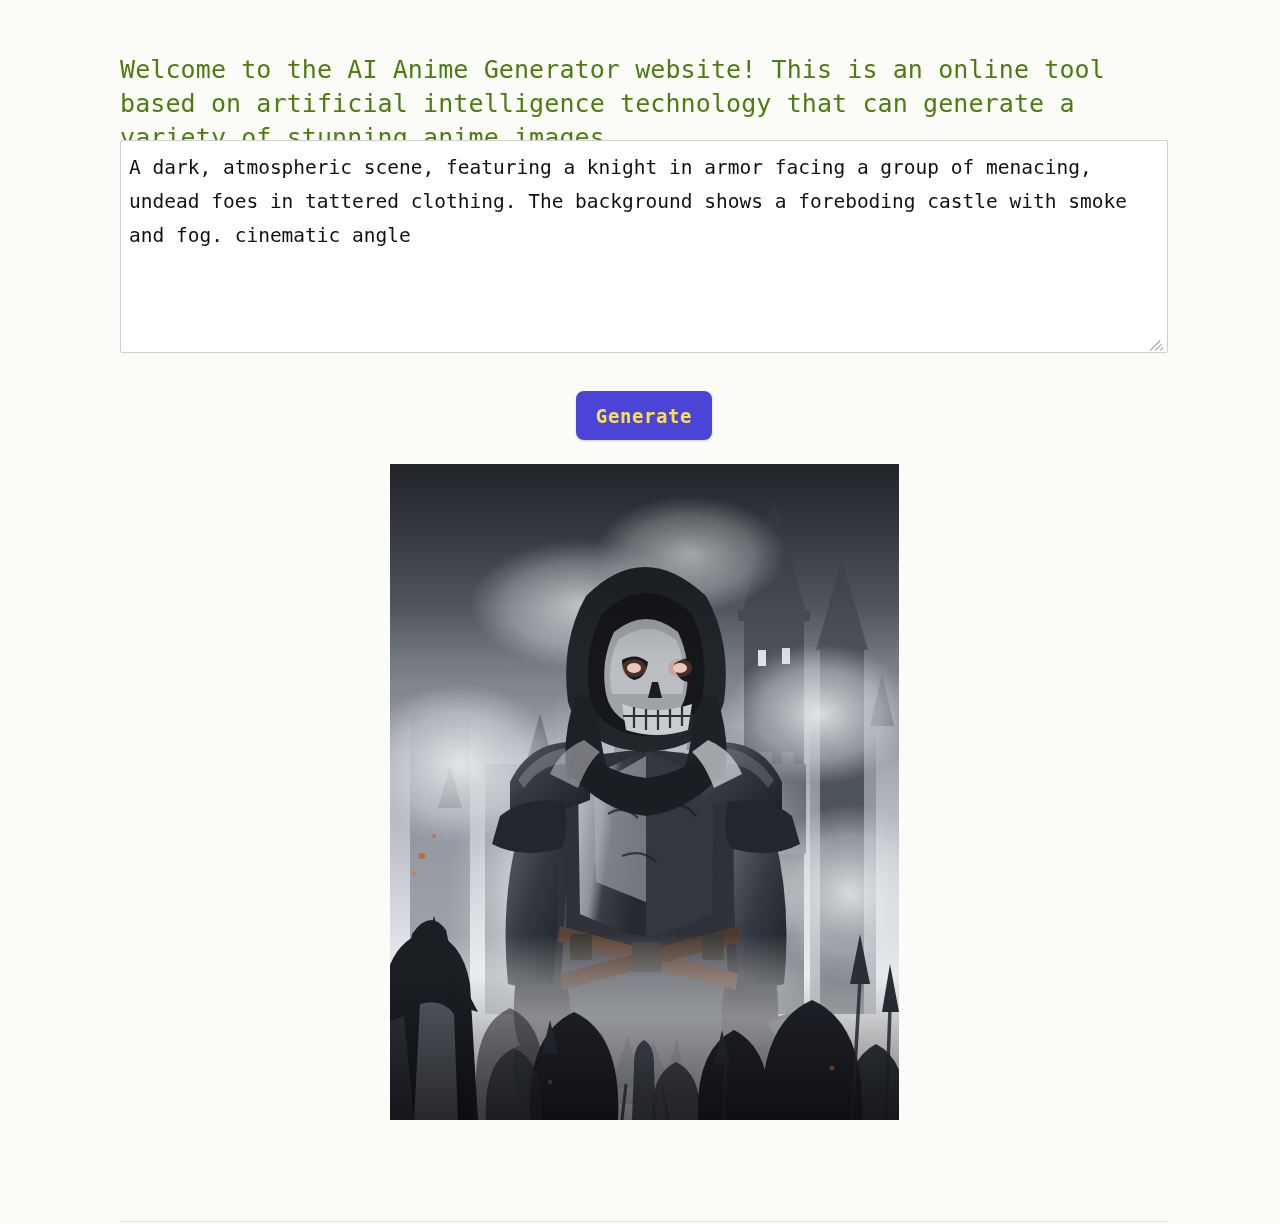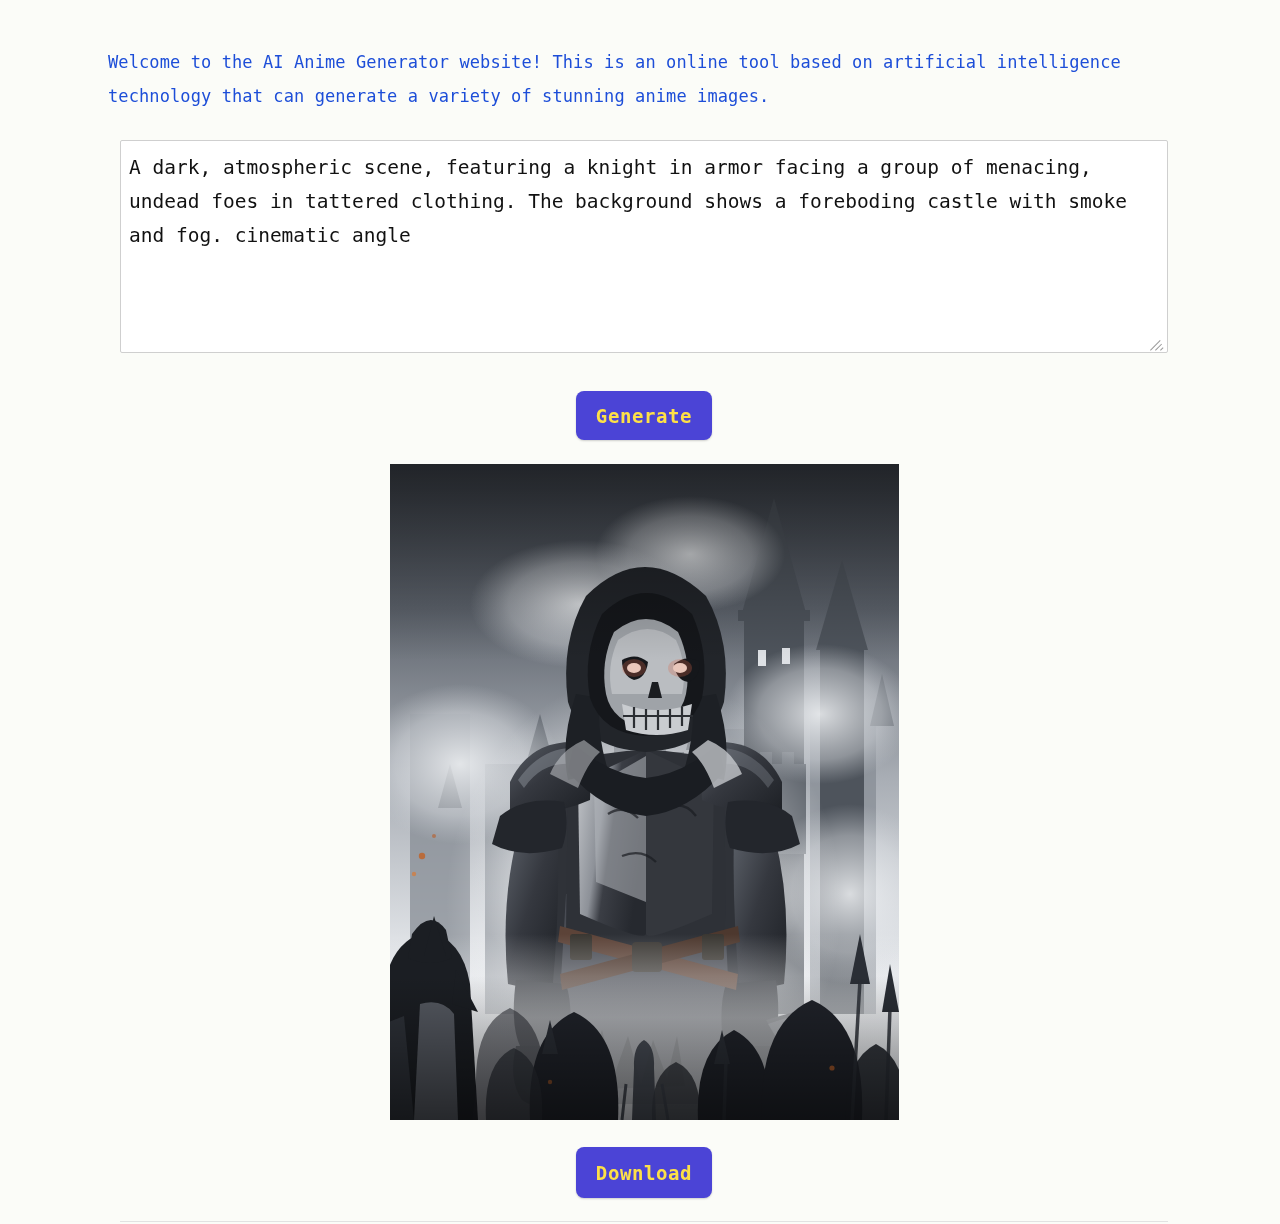--- a/index.html
+++ b/index.html
@@ -14,26 +14,26 @@
   }
   .page {
     position: relative;
     width: 1280px;
     height: 1224px;
     overflow: hidden;
     background: #fbfcf8;
   }
   .intro {
     position: absolute;
-    left: 108px;
+    left: 120px;
     top: 28px;
     width: 1048px;
-    font-size: 17px;
+    font-size: 25px;
     line-height: 34px;
-    color: #1d4ed8;
+    color: #4d7c0f;
     letter-spacing: 0.1px;
     white-space: pre-wrap;
   }
   .prompt-box {
     position: absolute;
     left: 120px;
     top: 140px;
     width: 1048px;
     height: 213px;
     background: #ffffff;
@@ -365,17 +365,16 @@
           <circle cx="44" cy="372" r="2" fill="#b95c24" opacity="0.6"></circle>
           <circle cx="442" cy="604" r="2.6" fill="#c0642a" opacity="0.75"></circle>
           <circle cx="160" cy="618" r="2.2" fill="#c0642a" opacity="0.6"></circle>
         </g>
 
         <rect x="0" y="0" width="509" height="656" fill="url(#vign)"></rect>
       </svg>
     </div>
   </div>
 
-  <button class="btn btn-download">Download</button>
 
   <div class="divider"></div>
 
 </div>
 
 </body></html>

